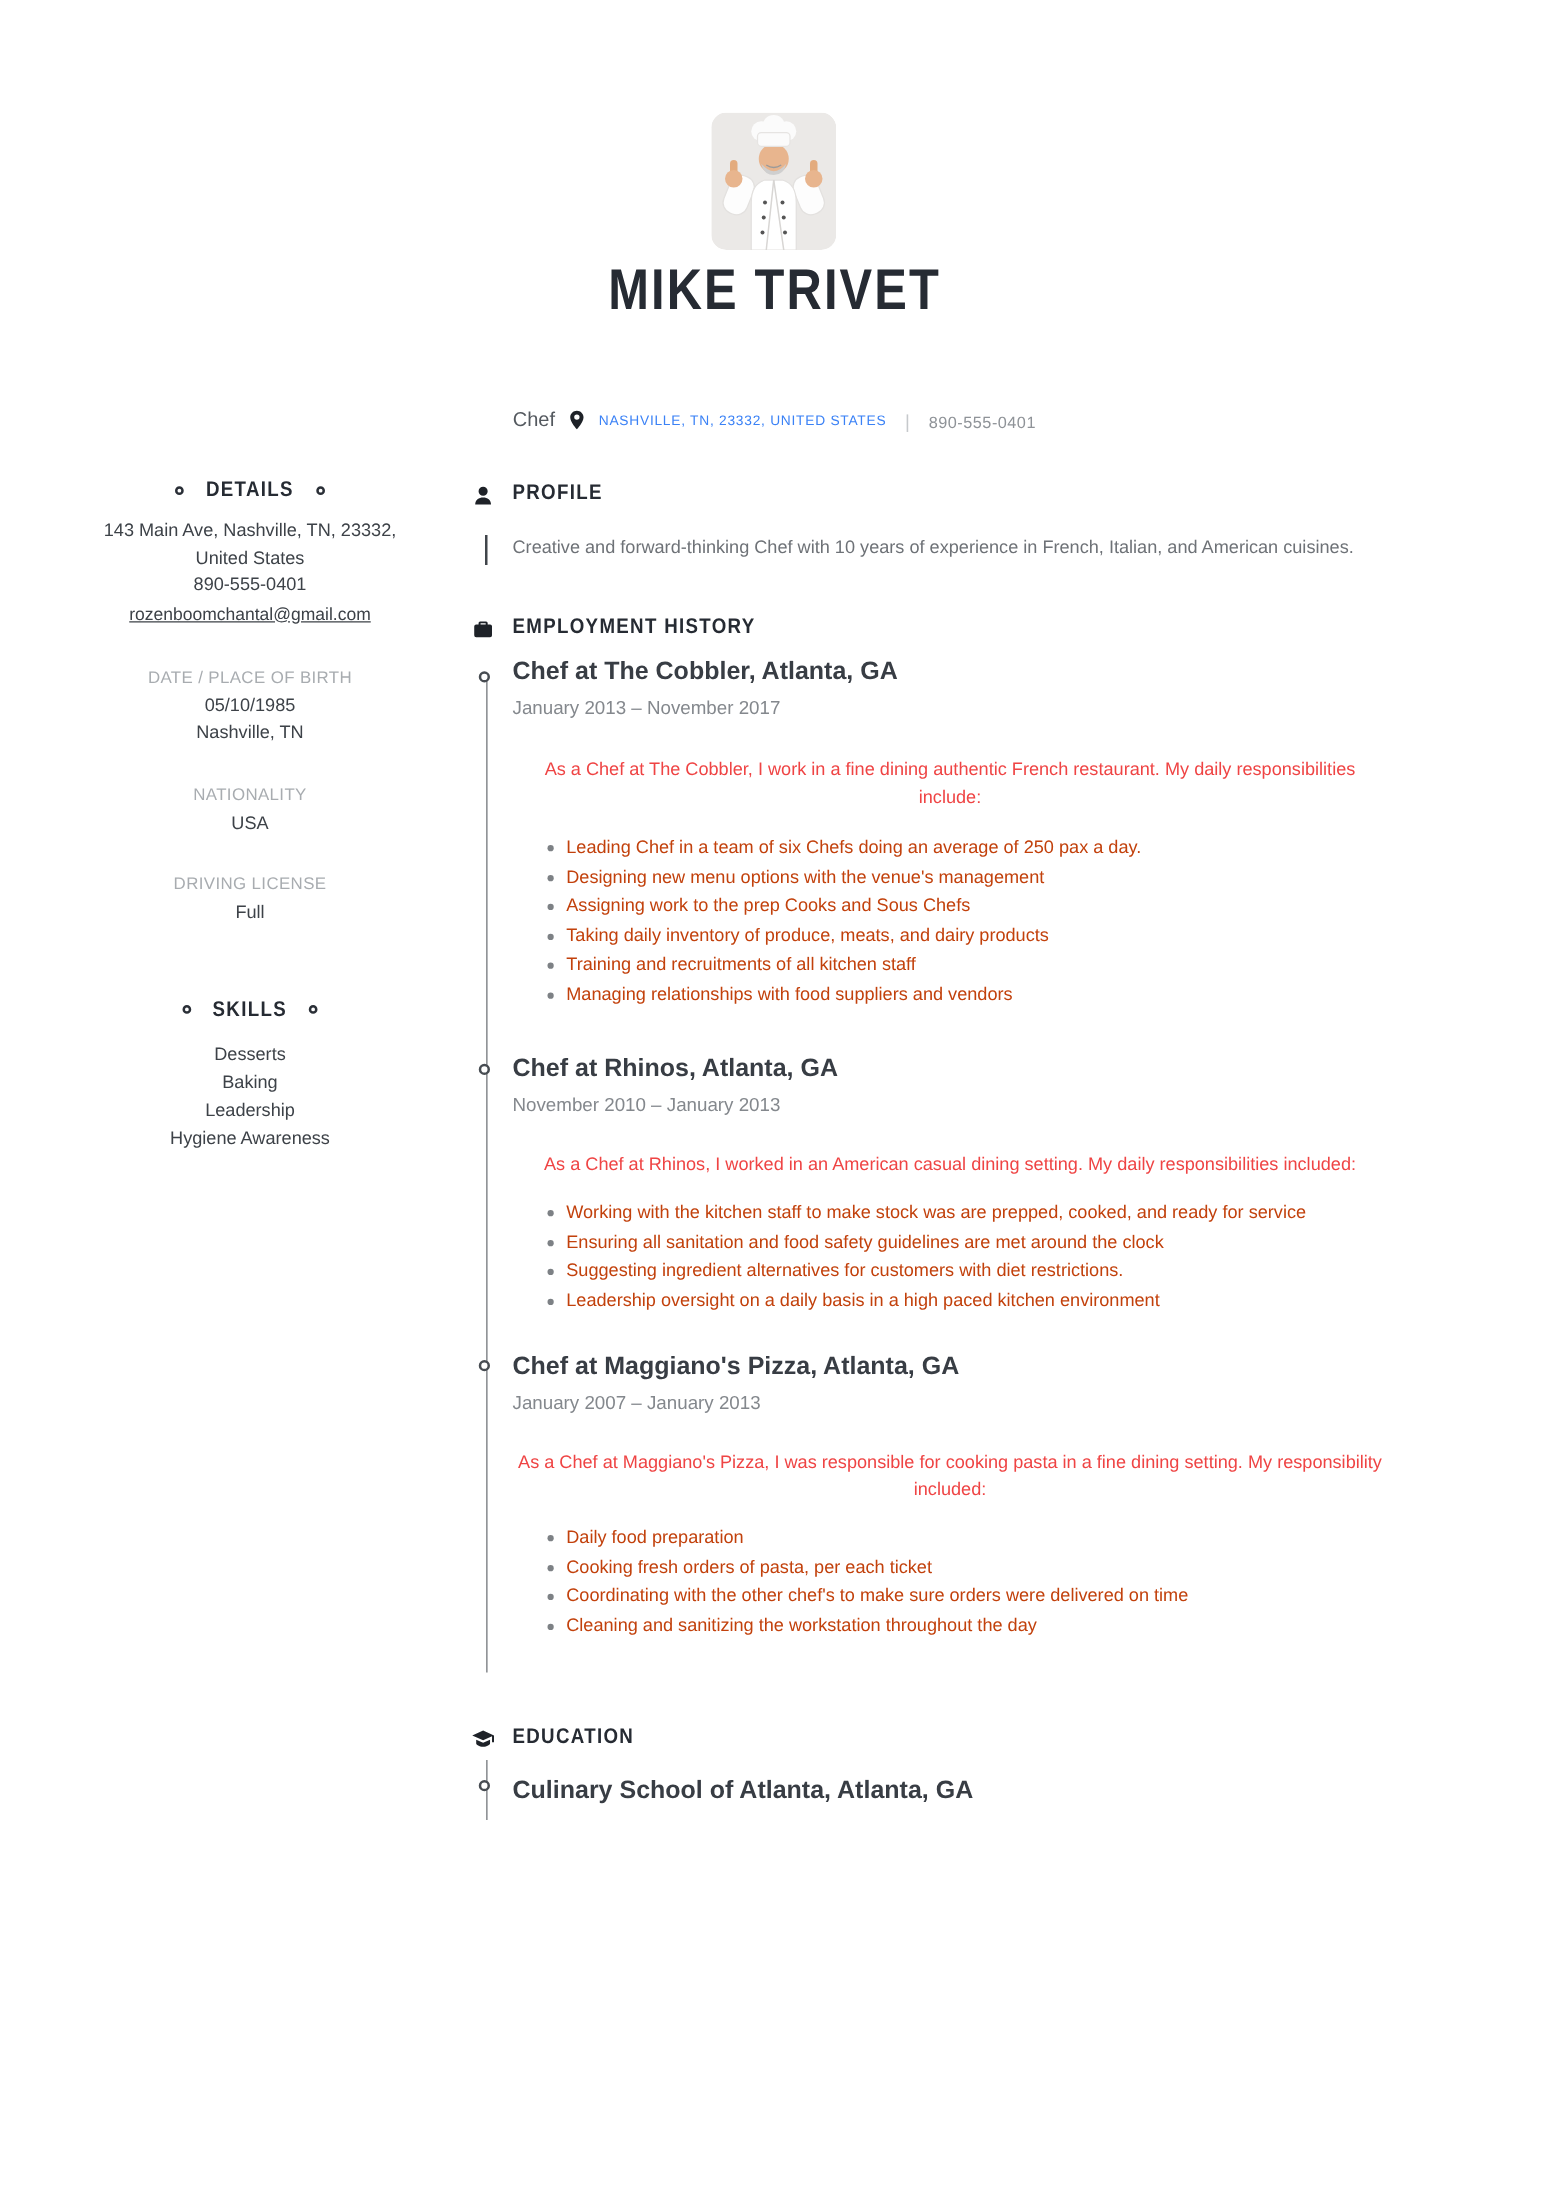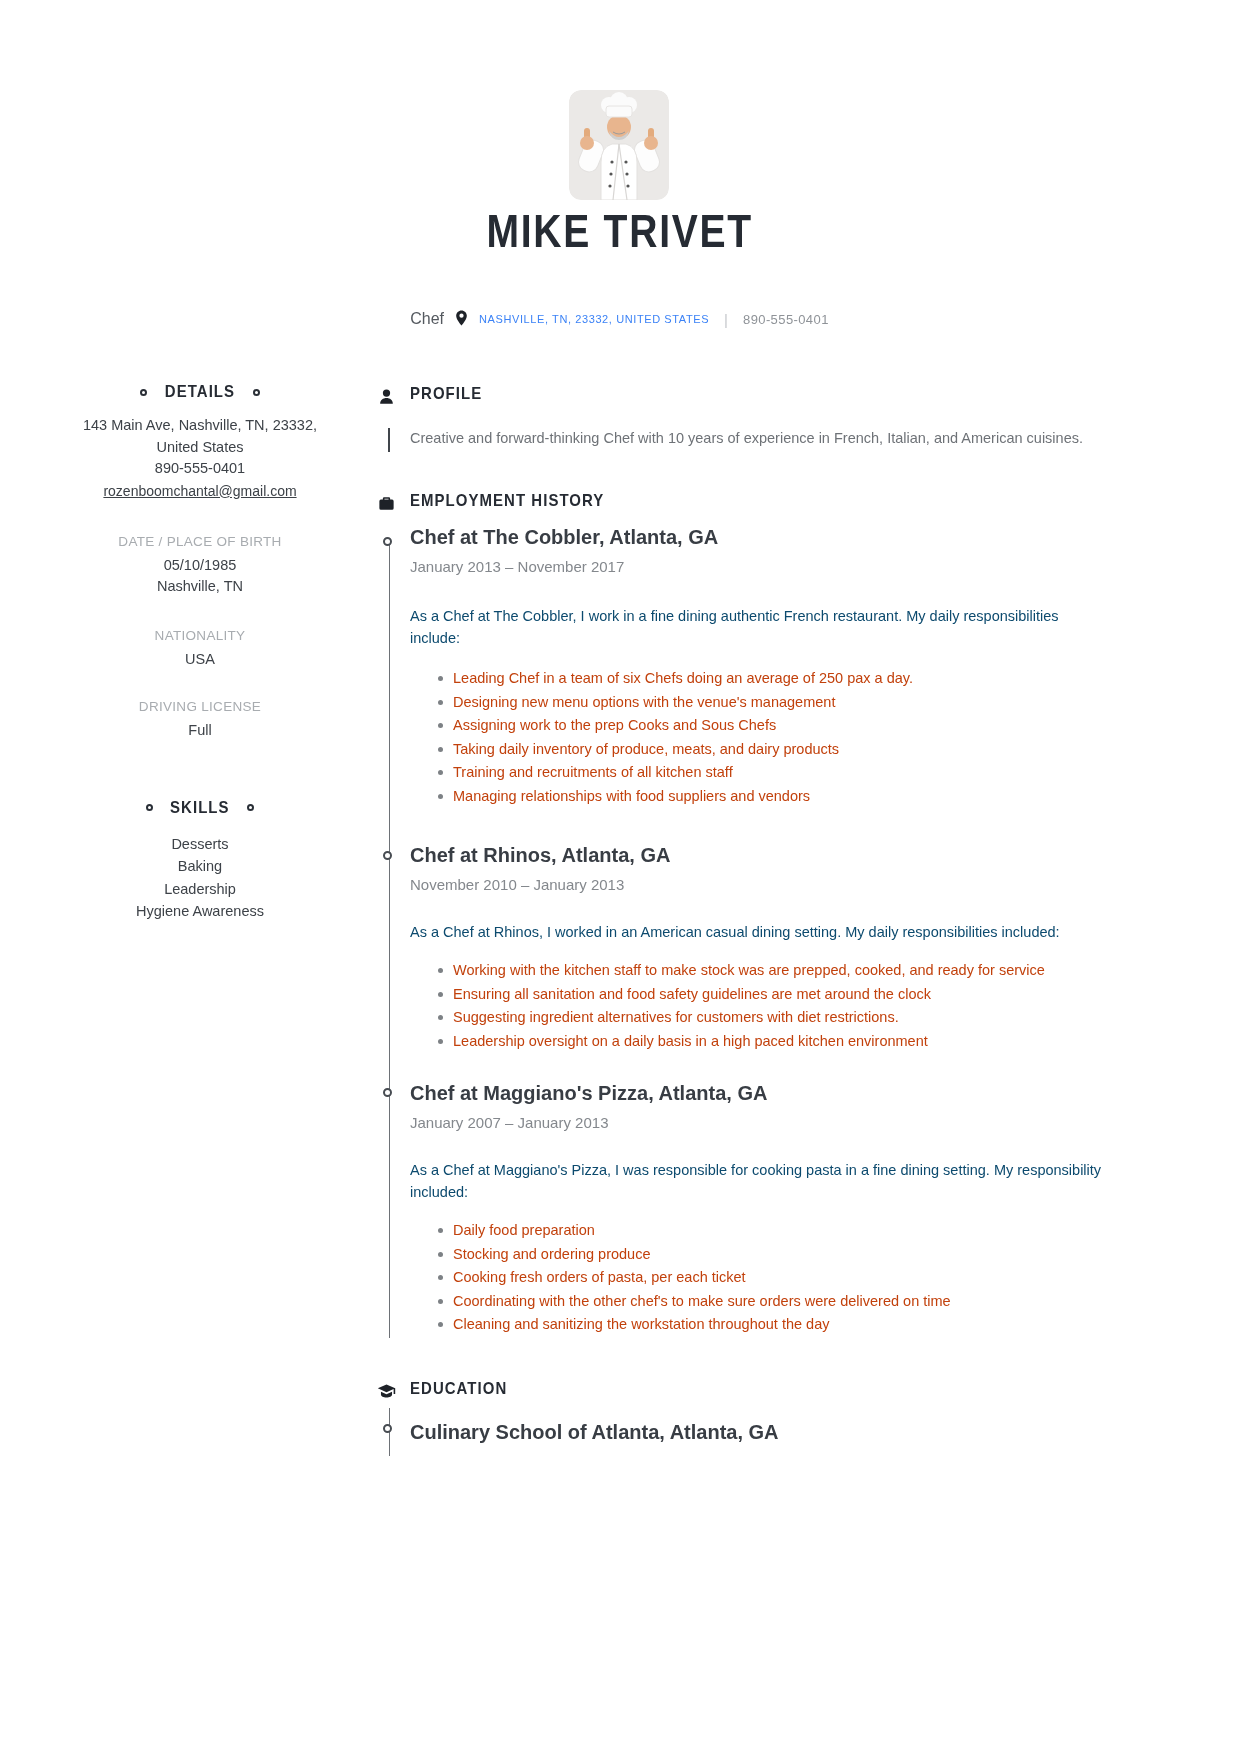--- a/index.html
+++ b/index.html
@@ -16,21 +16,21 @@
     position:absolute; left:569px; top:90px; width:100px; height:110px;
     border-radius:12px; overflow:hidden;
   }
   .name {
     position:absolute; left:0; right:0; top:204px; text-align:center;
     font-size:46px; font-weight:700; letter-spacing:2px; color:#262b33;
     white-space:nowrap;
   }
   .name .condensed { display:inline-block; transform:scaleX(0.85); transform-origin:center; }
   .subtitle {
-    position:absolute; left:0; right:0; top:310px;
+    position:absolute; left:0; right:0; top:328px;
     display:flex; justify-content:center; align-items:center; gap:11px;
   }
   .subtitle .role { font-size:16px; color:#54595f; }
   .subtitle .loc  { font-size:11px; color:#3b82f6; letter-spacing:0.6px; }
   .subtitle .sep  { color:#c6c9cc; font-size:15px; padding:0 4px; }
   .subtitle .phone{ font-size:13px; color:#8f9398; letter-spacing:0.4px; }
   .pin-icon { display:inline-flex; margin-top:-2px; }
 
   
   .sidebar { position:absolute; left:70px; top:382px; width:260px; text-align:center; }
@@ -74,21 +74,21 @@
   .tl-employment { top:542px; height:796px; }
   .tl-education  { top:1408px; height:48px; }
   .tl-ring {
     position:absolute; left:383px; width:9px; height:9px; background:#fff;
     border:2px solid #474c52; border-radius:50%;
   }
 
   .job { position:absolute; left:410px; width:700px; }
   .job-title { font-size:20px; font-weight:700; color:#383d44; line-height:30px; }
   .job-dates { font-size:15px; color:#84888d; line-height:21px; margin-top:4px; }
-  .job-desc  { font-size:14.5px; line-height:22px; color:#0c4a6e; margin-top:28px; }
+  .job-desc  { font-size:14.5px; line-height:22px; color:#ef4444; margin-top:28px;text-align:center; }
   .job .bullets { list-style:none; margin-top:18px; }
   .job .bullets li {
     position:relative; padding-left:43px;
     font-size:14.5px; line-height:23.5px; color:#c2410c;
   }
   .job .bullets li::before {
     content:""; position:absolute; left:28px; top:9px;
     width:5px; height:5px; border-radius:50%; background:#7d8185;
   }
   .edu-item {
@@ -238,21 +238,20 @@
       <li>Leadership oversight on a daily basis in a high paced kitchen environment</li>
     </ul>
   </div>
 
   <div class="job" style="top:1078px">
     <div class="job-title">Chef at Maggiano's Pizza, Atlanta, GA</div>
     <div class="job-dates">January 2007 – January 2013</div>
     <div class="job-desc" style="margin-top:26px">As a Chef at Maggiano's Pizza, I was responsible for cooking pasta in a fine dining setting. My responsibility included:</div>
     <ul class="bullets" style="margin-top:16px">
       <li>Daily food preparation</li>
-      <li>Stocking and ordering produce</li>
       <li>Cooking fresh orders of pasta, per each ticket</li>
       <li>Coordinating with the other chef's to make sure orders were delivered on time</li>
       <li>Cleaning and sanitizing the workstation throughout the day</li>
     </ul>
   </div>
 
   <svg class="sec-icon" style="top:1382px" viewBox="0 0 24 24">
       <path d="M12 3 1 8l11 5 9-4.1V15h2V8L12 3zM5 12.3V16c0 1.7 3.1 3.5 7 3.5s7-1.8 7-3.5v-3.7l-7 3.2-7-3.2z" fill="#1e2228"></path>
     </svg>
   <div class="sec-heading" style="top:1379px">

